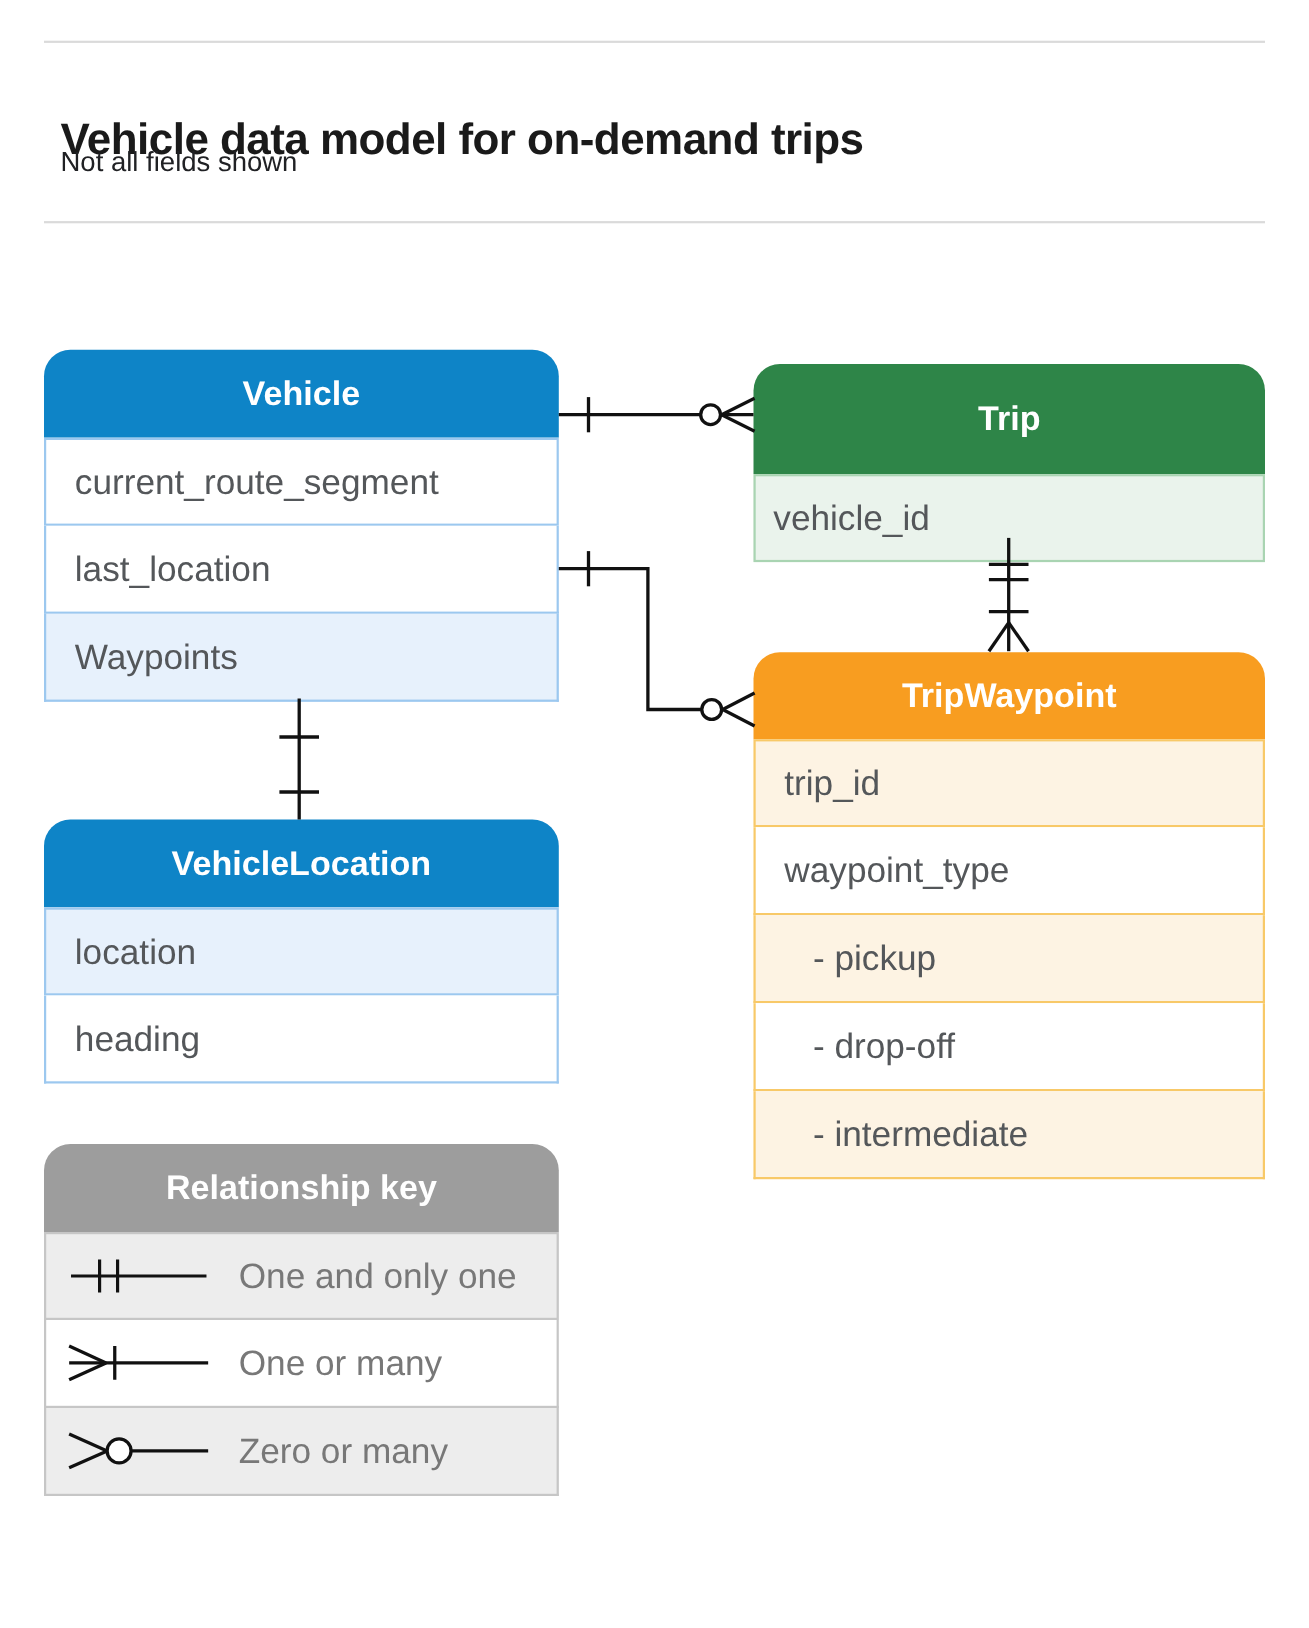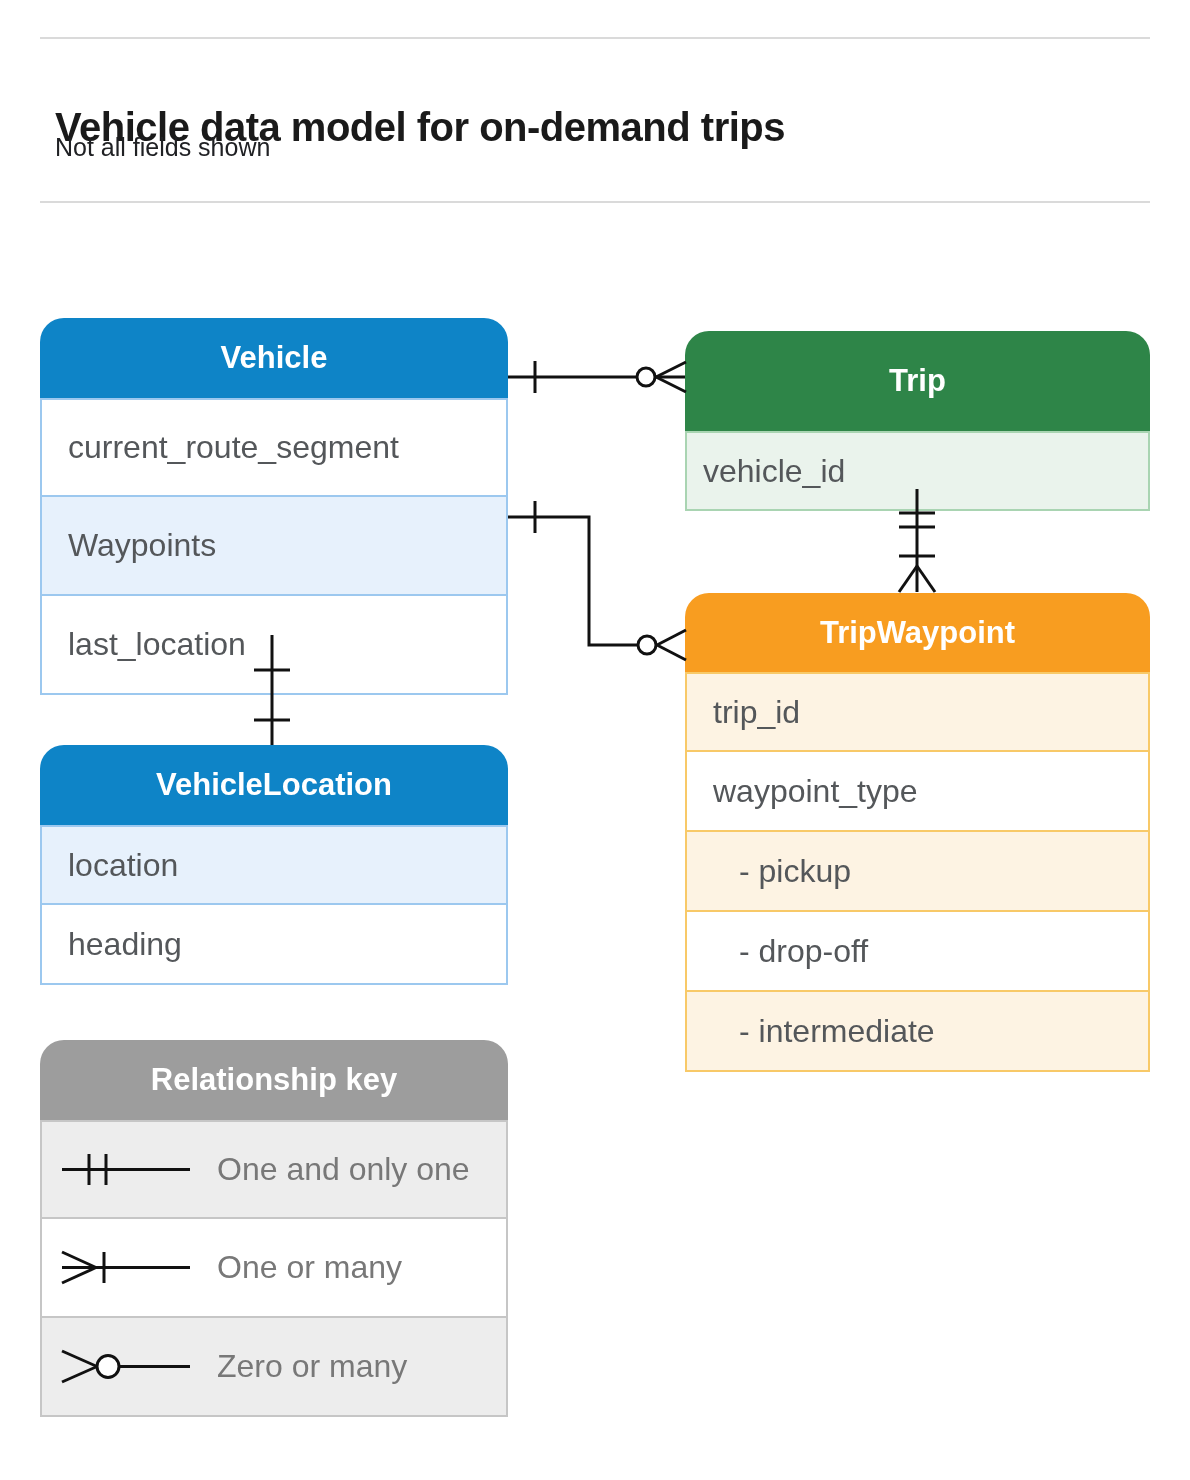--- a/index.html
+++ b/index.html
@@ -23,21 +23,21 @@
   }
   .page-subtitle{
     position:absolute;left:55px;top:133px;font-size:25px;color:#202124;white-space:nowrap;
   }
   .erd-table{position:absolute;border-radius:28px;}
   .erd-header{
     height:80px;border-radius:24px 24px 0 0;color:#ffffff;font-weight:700;
     font-size:31px;display:flex;align-items:center;justify-content:center;
   }
   .erd-row{
-    height:99px;background:#ffffff;display:flex;align-items:center;
+    height:80px;background:#ffffff;display:flex;align-items:center;
     font-size:32px;color:var(--row-text);padding-left:26px;box-sizing:border-box;
     border-left:2px solid;border-right:2px solid;border-bottom:2px solid;
     white-space:nowrap;
   }
   .erd-row.first{border-top:2px solid;}
   .erd-row.indent{padding-left:52px;}
   
   .theme-blue .erd-header{background:var(--blue-header);}
   .theme-blue .erd-row{border-color:var(--blue-border);}
   .theme-blue .erd-row.tint{background:var(--blue-row);}
@@ -71,22 +71,22 @@
 <body>
 
 <div class="divider" id="divider-top"></div>
 <h1 class="page-title">Vehicle data model for on-demand trips</h1>
 <div class="page-subtitle">Not all fields shown</div>
 <div class="divider" id="divider-bottom"></div>
 
 <div class="erd-table theme-blue" id="vehicle-table">
   <div class="erd-header">Vehicle</div>
   <div class="erd-row first">current_route_segment</div>
+  <div class="erd-row">last_location</div>
   <div class="erd-row tint">Waypoints</div>
-  <div class="erd-row">last_location</div>
 </div>
 
 <div class="erd-table theme-green" id="trip-table">
   <div class="erd-header">Trip</div>
   <div class="erd-row first tint">vehicle_id</div>
 </div>
 
 <div class="erd-table theme-orange" id="tripwaypoint-table">
   <div class="erd-header">TripWaypoint</div>
   <div class="erd-row first tint">trip_id</div>

